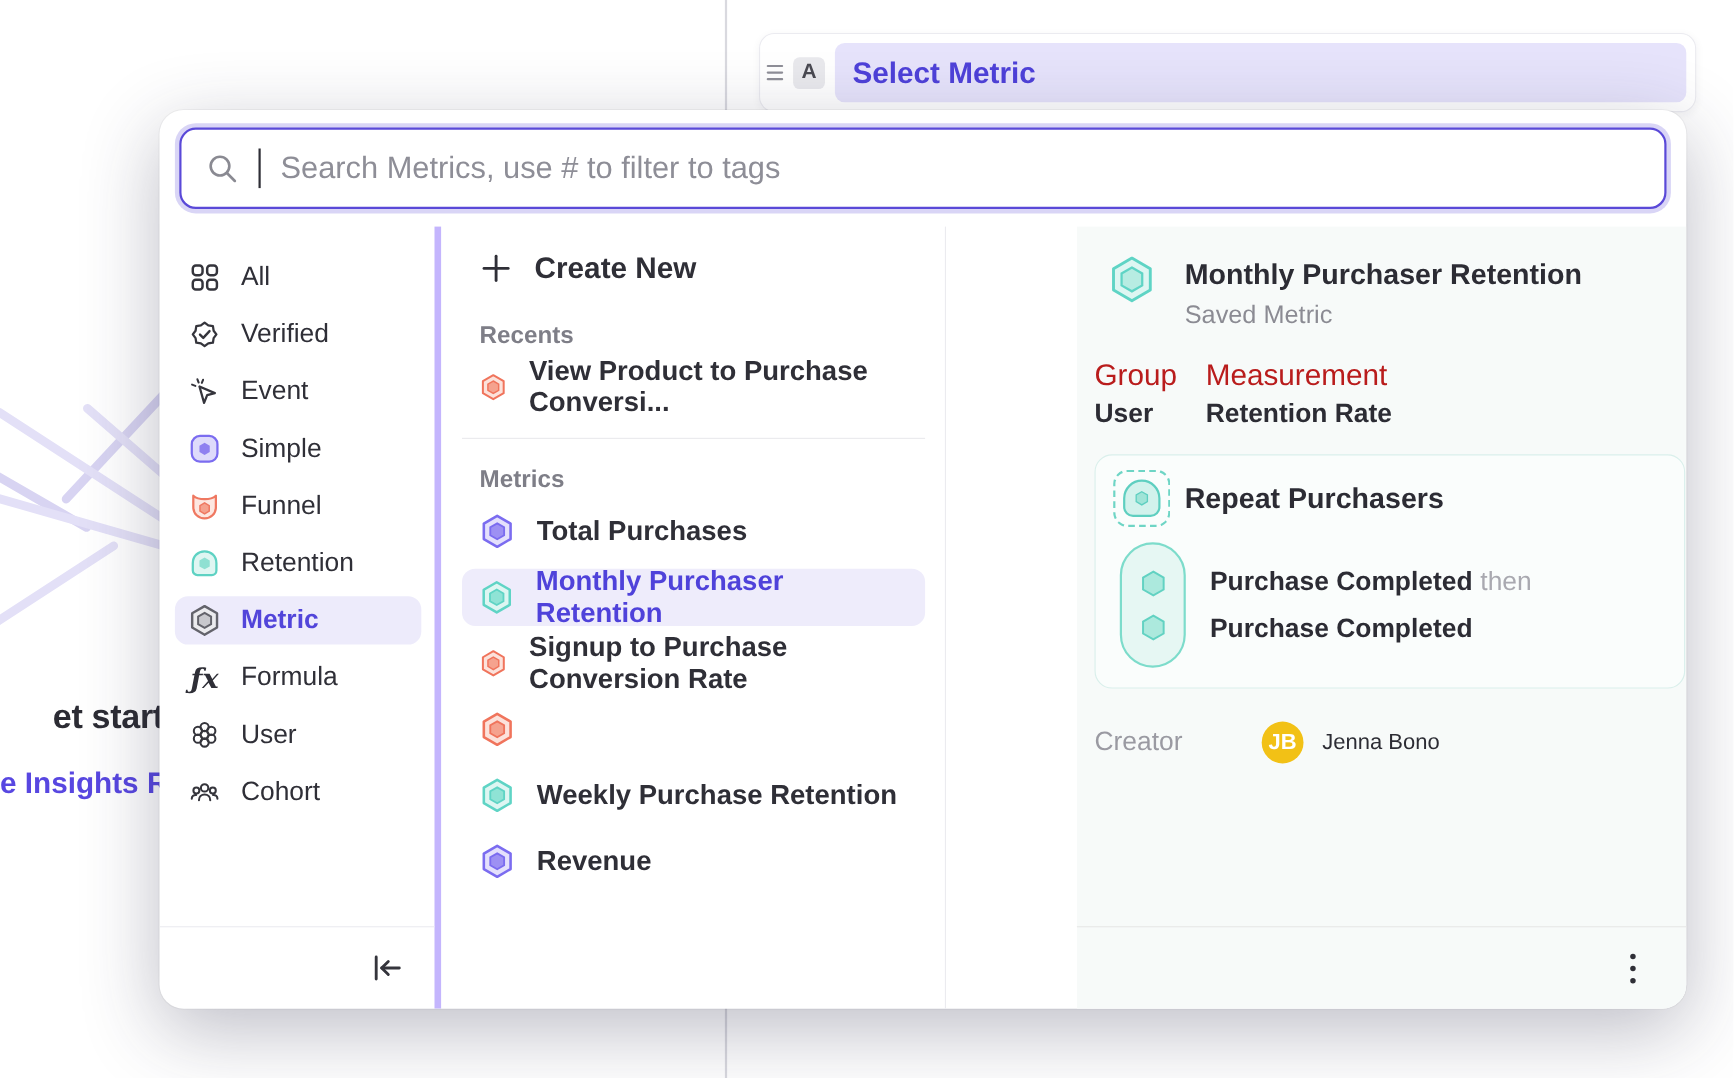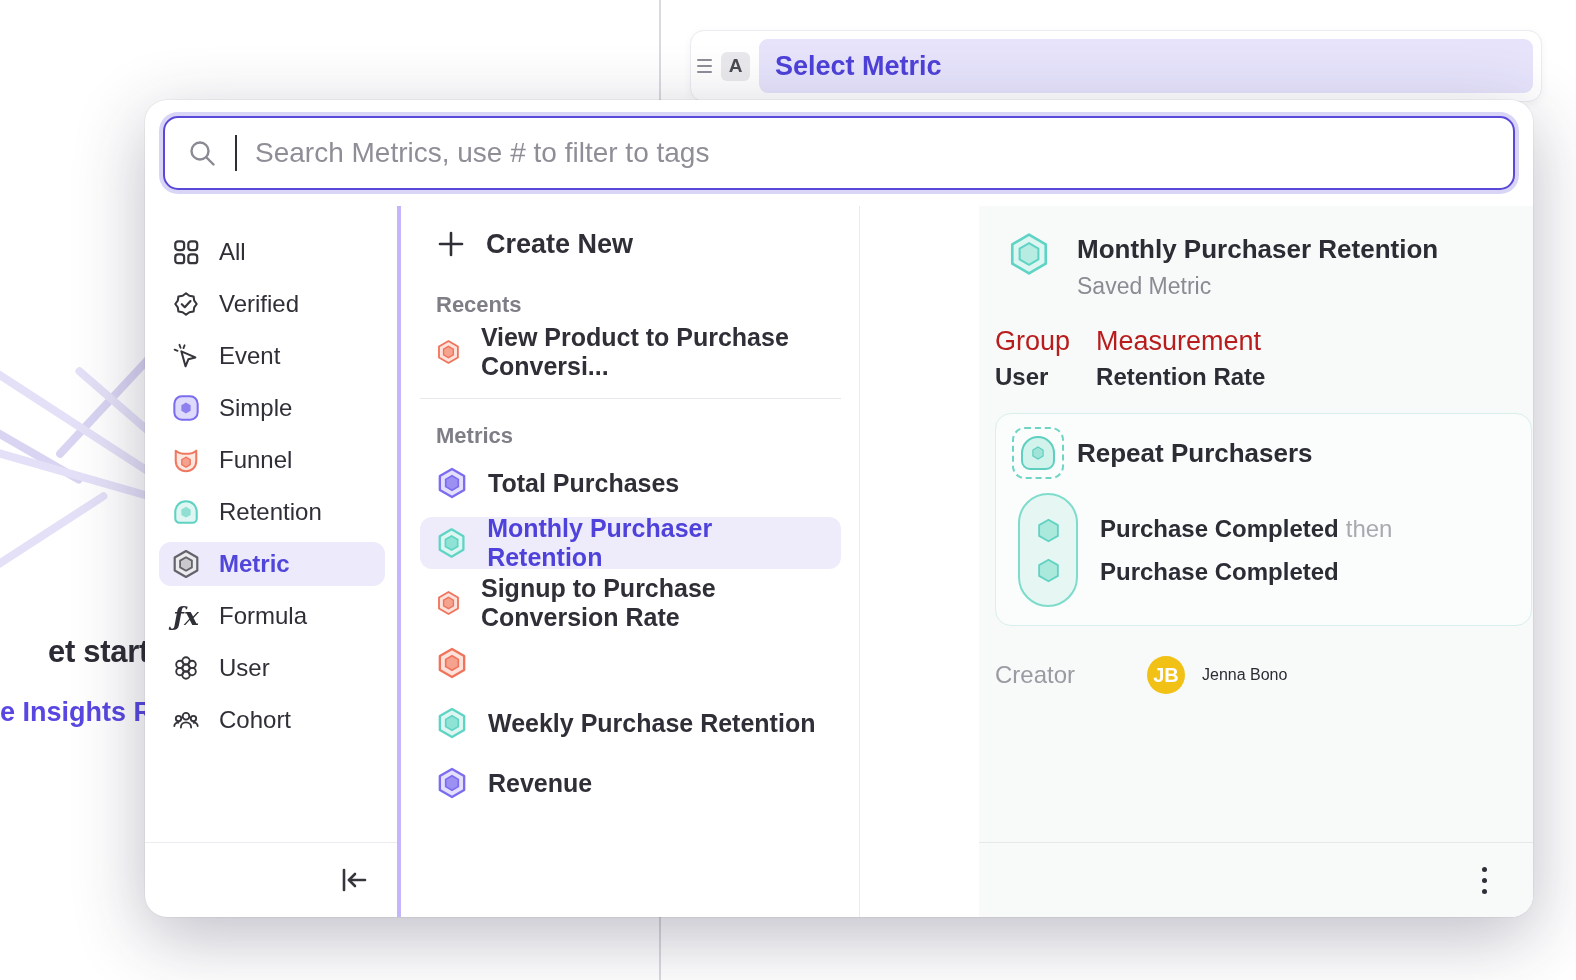--- a/index.html
+++ b/index.html
@@ -58,21 +58,21 @@
   @keyframes blink { 50% { opacity:0; } }
   .search-input {
     flex:1; border:none; outline:none; font-family:"Liberation Sans",sans-serif;
     font-size:28px; color:#2e2e36; background:transparent;
   }
   .search-input::placeholder { color:#8e8e97; }
 
   
   .sidebar {
     position:absolute; left:0; top:106px; bottom:0; width:256px;
-    border-right:4px solid #c4b5fd; padding-top:16px;
+    border-right:6px solid #c4b5fd; padding-top:16px;
   }
   .side-item {
     display:flex; align-items:center; gap:18px; height:44px; margin:8px 12px 8px 14px;
     padding:0 12px; border-radius:12px; font-size:24px; font-weight:500; color:#2f2f37; cursor:pointer;
   }
   .side-item .ic { width:30px; height:30px; display:flex; align-items:center; justify-content:center; }
   .side-item.selected { background:#edebfb; color:#5245da; font-weight:700; }
   .formula-glyph { font-size:25px; font-style:italic; font-weight:600; color:#2f2f37; font-family:"DejaVu Serif",serif; }
   .sidebar-footer {
     position:absolute; left:0; right:0; bottom:0; height:75px; border-top:1px solid #ececf0;
@@ -123,21 +123,21 @@
   .step-lines { display:flex; flex-direction:column; justify-content:center; gap:15px;
     font-size:24px; font-weight:700; color:#2c2c34; }
   .conn { color:#a9a9b0; font-weight:400; margin-left:7px; }
   .creator-row { display:flex; align-items:center; margin:30px 0 0 16px; }
   .creator-label { width:152px; font-size:24px; color:#9a9aa2; }
   .avatar {
     width:38px; height:38px; border-radius:50%; background:#f2c116;
     display:flex; align-items:center; justify-content:center;
     color:#fff; font-size:20px; font-weight:700;
   }
-  .creator-name { margin-left:17px; font-size:16px; font-weight:500; color:#2c2c34; }
+  .creator-name { margin-left:17px; font-size:20px; font-weight:500; color:#2c2c34; }
   .detail-footer {
     position:absolute; left:0; right:0; bottom:0; height:75px; border-top:1px solid #e6e8e7;
     background:#f7faf9; display:flex; align-items:center; justify-content:flex-end; padding-right:40px;
   }
   .kebab { display:flex; flex-direction:column; gap:6px; cursor:pointer; padding:6px; }
   .kebab i { width:5px; height:5px; border-radius:50%; background:#2f2f37; display:block; }
 </style>
 </head>
 <body>
 

